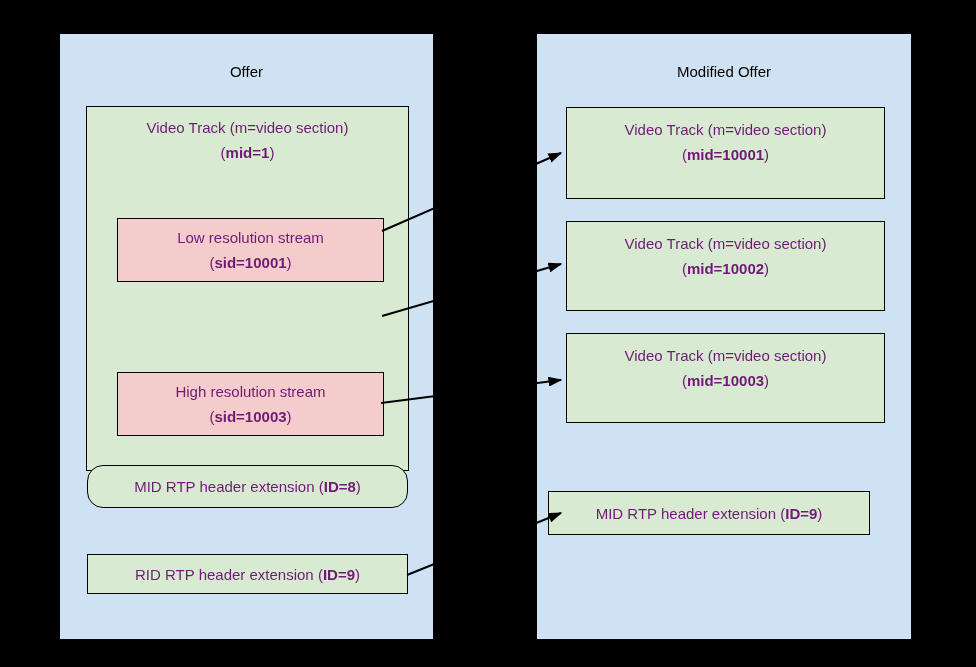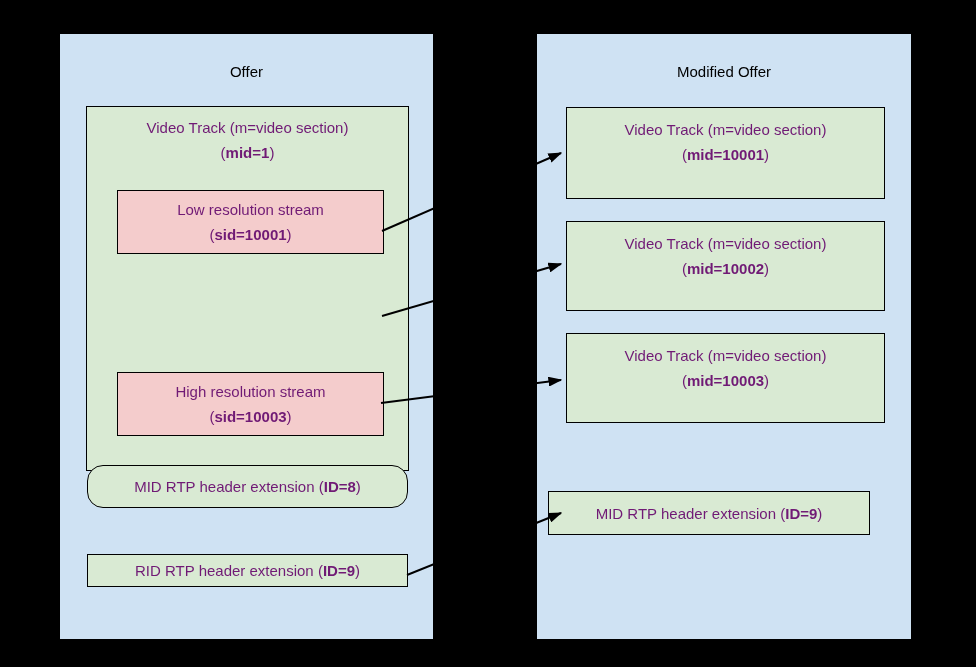--- a/index.html
+++ b/index.html
@@ -50,26 +50,26 @@
     display: flex;
     flex-direction: column;
     align-items: center;
     justify-content: center;
   }
   .b { font-weight: 700; }
 
   
   .vt-container { left: 26px; top: 72px; width: 323px; height: 365px; }
   .stream { left: 30px; width: 267px; height: 64px; }
-  .stream.s0 { top: 83px; text-align: right;  }
+  .stream.s0 { top: 111px; text-align: right;  }
   .stream.s1 { top: 180px; }
   .stream.s2 { top: 265px; }
   .ext-box { left: 27px; width: 321px; height: 43px; }
   .ext-box.e0 { top: 431px; border-radius: 16px; }
-  .ext-box.e1 { top: 520px; height: 33px; }
+  .ext-box.e1 { top: 520px; height: 40px; }
 
   
   .vt-box { left: 29px; width: 319px; }
   .vt-box.v0 { top: 73px;  height: 92px; }
   .vt-box.v1 { top: 187px; height: 90px; }
   .vt-box.v2 { top: 299px; height: 90px; }
   .ext-box-r { left: 11px; top: 457px; width: 322px; height: 44px; }
 
   .arrow-layer {
     position: absolute;

